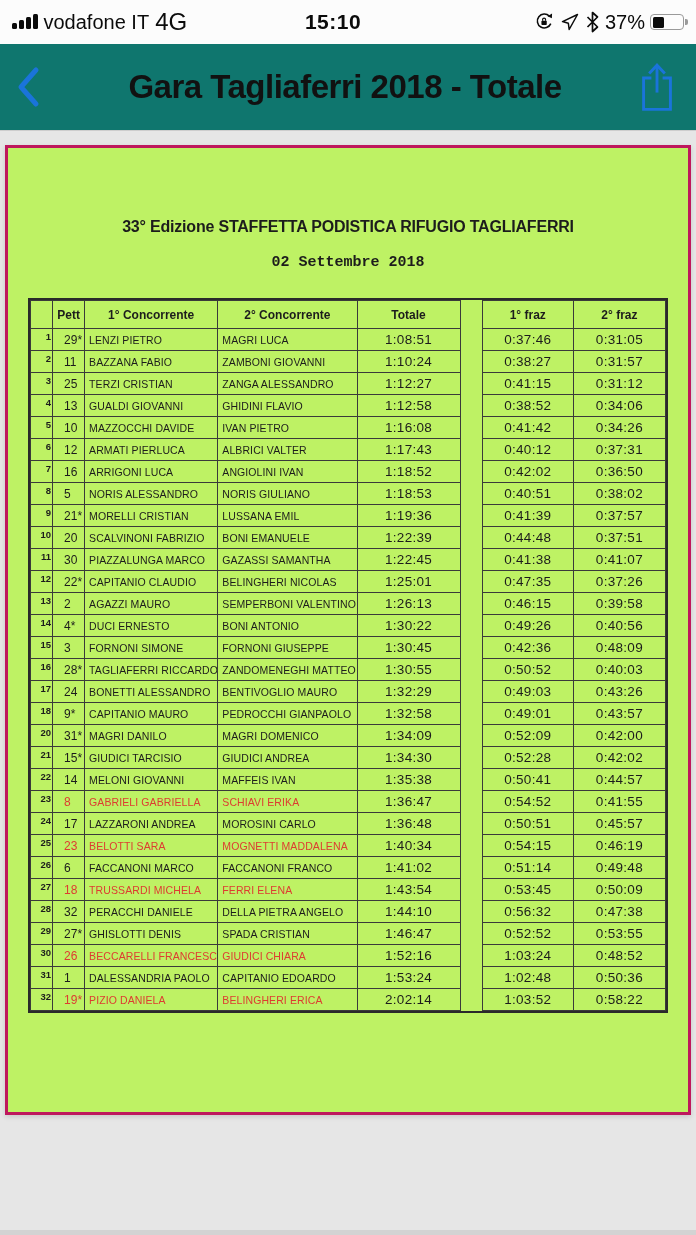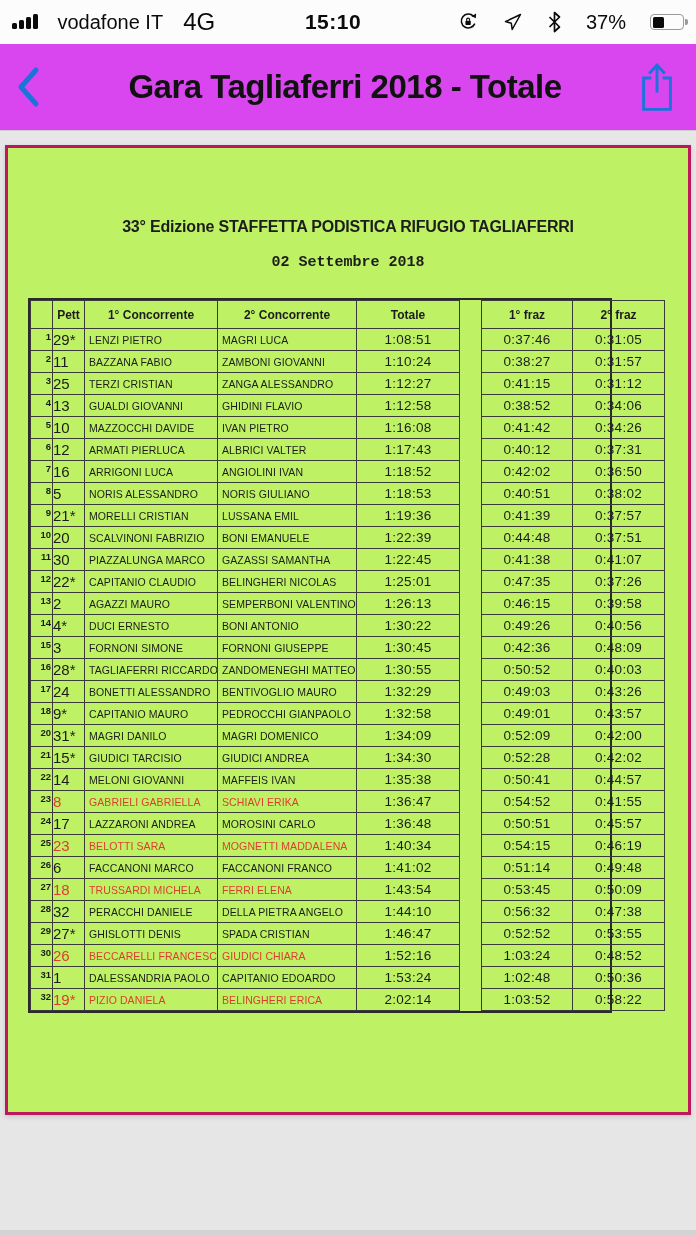--- a/index.html
+++ b/index.html
@@ -10,38 +10,38 @@
     background: #fff;
   }
   .screen { width: 696px; height: 1235px; display: flex; flex-direction: column; }
 
   
   .status-bar {
     height: 44px; background: #fcfcfc; flex: 0 0 auto;
     display: flex; align-items: center; padding: 0 12px;
     color: #0b0b0b;
   }
-  .sb-left { display: flex; align-items: center; gap: 20px; width: 270px; }
+  .sb-left { display: flex; align-items: center; gap: 6px; width: 270px; }
   .signal { display: flex; align-items: flex-end; gap: 2.5px; height: 16px; padding-bottom: 1px; }
   .signal i { display: block; width: 4.5px; background: #0b0b0b; border-radius: 1.5px; }
   .signal i:nth-child(1){height:6px;} .signal i:nth-child(2){height:9px;}
   .signal i:nth-child(3){height:12px;} .signal i:nth-child(4){height:15px;}
   .sb-carrier { font-size: 20px; }
   .sb-net { font-size: 24px; }
   .sb-time { flex: 1; text-align: center; font-size: 21px; font-weight: 700; letter-spacing: .5px; padding-right: 30px; }
-  .sb-right { display: flex; align-items: center; gap: 24px; justify-content: flex-end; width: 270px; }
+  .sb-right { display: flex; align-items: center; gap: 5px; justify-content: flex-end; width: 270px; }
   .sb-right svg { display: block; }
   .sb-batt-pct { font-size: 20px; }
   .battery { position: relative; width: 34px; height: 16px; border: 1.5px solid #9a9a9a; border-radius: 4px; }
   .battery .fill { position: absolute; left: 1.5px; top: 1.5px; bottom: 1.5px; width: 37%; background: #0b0b0b; border-radius: 1.5px; }
   .battery .tip { position: absolute; right: -4.5px; top: 4px; width: 2.5px; height: 6px; background: #9a9a9a; border-radius: 0 2px 2px 0; }
 
   
   .nav-bar {
-    height: 86px; background: #d946ef; flex: 0 0 auto;
+    height: 86px; background: #0f766e; flex: 0 0 auto;
     display: flex; align-items: center; padding: 0 14px;
   }
   .back-btn { width: 44px; height: 56px; display: flex; align-items: center; cursor: pointer; }
   .nav-title {
     flex: 1; text-align: center; font-size: 33px; font-weight: 700;
     color: #111; letter-spacing: -0.5px; white-space: nowrap;
   }
   .share-btn { width: 50px; height: 60px; display: flex; align-items: center; justify-content: center; cursor: pointer; }
 
   
@@ -54,33 +54,33 @@
     border: 3px solid #be185d; box-shadow: 0 2px 5px rgba(0,0,0,.13);
     color: #1c1c1c;
   }
   .bottom-strip { position: absolute; left: 0; right: 0; bottom: 0; height: 5px; background: #d3d3d3; }
 
   .doc-title { margin-top: 70px; text-align: center; font-size: 16px; font-weight: 700; letter-spacing: -0.2px; }
   .doc-date  { margin-top: 18px; text-align: center; font-size: 15px; font-weight: 700; font-family: Liberation Mono, monospace; }
 
   
   .table-wrap {
-    width: 584px; margin: 27px auto 0 20px;
+    width: 640px; margin: 27px auto 0 20px;
     border: 2px solid #2a2a2a;
   }
   table.results { width: 100%; border-collapse: collapse; table-layout: fixed; }
   col.c-pos{width:22px;} col.c-pett{width:32px;} col.c-n1{width:133px;} col.c-n2{width:139px;}
   col.c-tot{width:103px;} col.c-sep{width:22px;} col.c-f1{width:91px;} col.c-f2{width:92px;}
 
   .results th, .results td { border: 1px solid #3a3a3a; padding: 0 2px; overflow: hidden; white-space: nowrap; }
   .results th { height: 28px; font-size: 12px; font-weight: 700; text-align: center; }
   .results td { height: 22px; }
 
   td.pos { font-size: 9.5px; font-weight: 700; text-align: right; vertical-align: top; padding-top: 2px; padding-right: 1px; }
-  td.pett { font-size: 15px; text-align: left; padding-left: 0; }
+  td.pett { font-size: 12px; text-align: left; padding-left: 11px; }
   td.c1, td.c2 { font-size: 10.5px; padding-left: 4px; letter-spacing: 0.1px; }
   td.tot, td.f1, td.f2 { font-size: 13.5px; text-align: center; letter-spacing: 0.3px; }
   th.sep, td.sep { border-top: none; border-bottom: none; }
 
   tr.red td.pett, tr.red td.c1, tr.red td.c2 { color: #dd3c31; }
 </style>
 </head>
 <body>
 
 <div class="screen">

